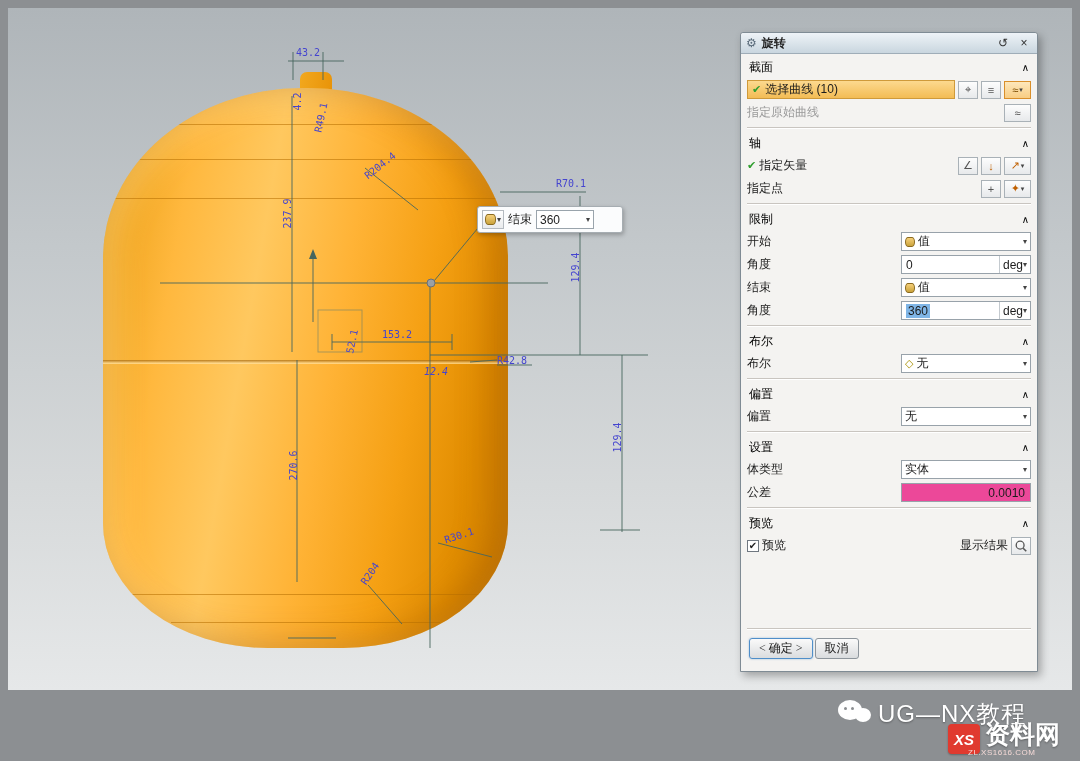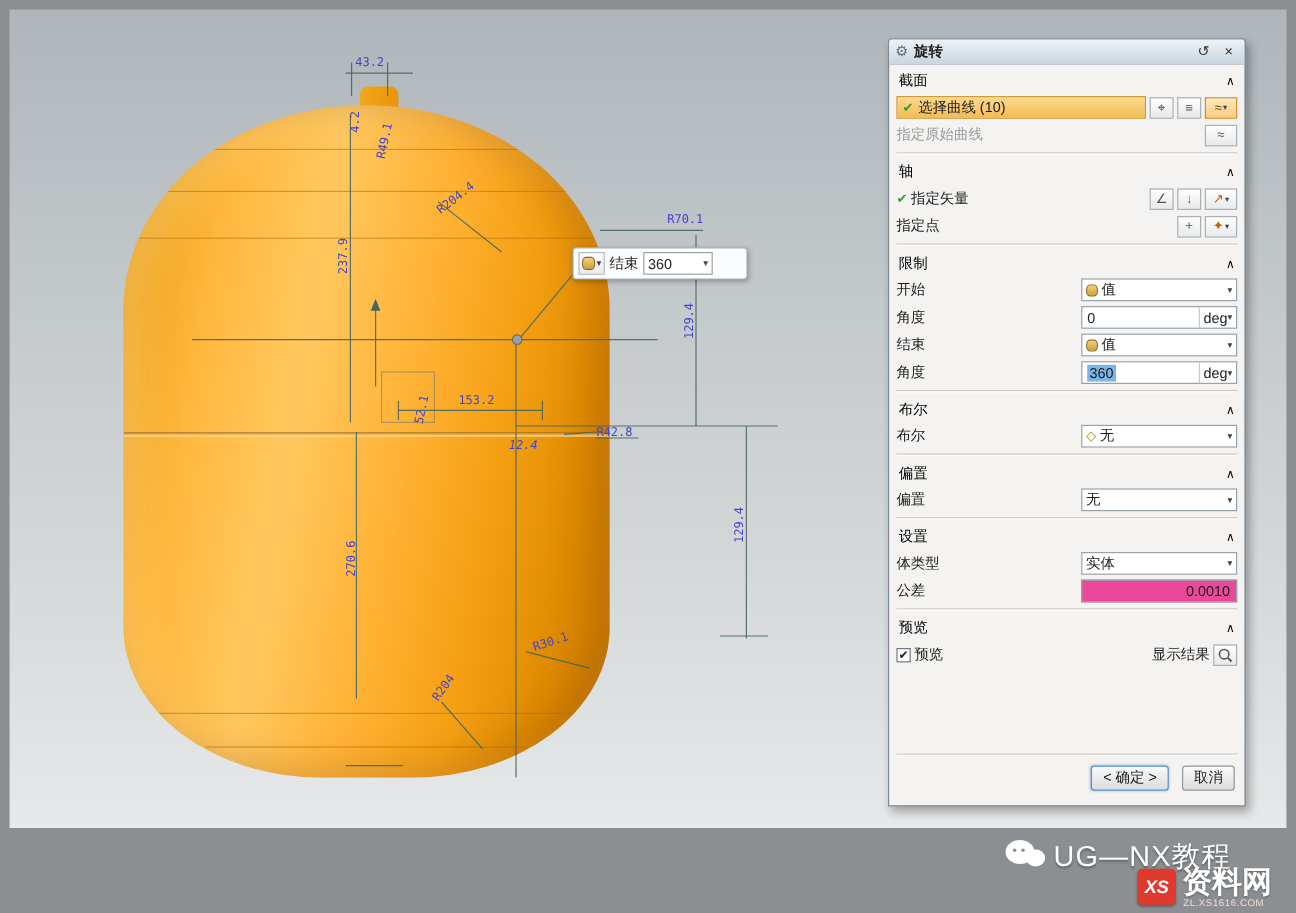--- a/index.html
+++ b/index.html
@@ -86,40 +86,40 @@
   .angle-ctl .val { flex:1; display:flex; align-items:center; padding:0 4px; }
   .angle-ctl .unit { display:flex; align-items:center; border-left:1px solid #c4cacf; padding:0 3px; }
   .sel { background:#7fb5e6; padding:0 2px; }
   .field { display:flex; align-items:center; justify-content:flex-end; background:#ec4899;
     border:1px solid #98a2aa; height:19px; width:130px; padding:0 5px; flex:0 0 auto; }
 
   .cb { width:12px; height:12px; border:1px solid #6f7780; background:#fff; flex:0 0 auto;
     display:inline-flex; align-items:center; justify-content:center; font-size:10px; color:#222; }
 
   .footer { margin-top:auto; }
-  .btn-row { display:flex; justify-content:flex-end; gap:11px; padding:5px 2px 8px 2px; }
+  .btn-row { display:flex; gap:2px; padding:5px 2px 8px 2px;font-family:Liberation Serif, serif; }
   .btn { height:21px; padding:0 9px; display:inline-flex; align-items:center;
     background:linear-gradient(#fafafa,#dadcde); border:1px solid #8d959c; border-radius:3px; }
   .btn.primary { border:1px solid #4f8ec9; box-shadow:0 0 2px rgba(80,140,200,.6); }
 
   
   .watermark { position:absolute; left:820px; top:690px; width:260px; height:71px; z-index:7; color:#fff; }
   .wechat { position:absolute; left:18px; top:10px; width:36px; height:28px; }
   .bubble { position:absolute; background:#fff; border-radius:50% 50% 50% 50%; }
   .bubble.big { left:0; top:0; width:24px; height:20px; }
   .bubble.small { left:17px; top:8px; width:16px; height:14px; }
   .bubble .eye { position:absolute; width:3px; height:3px; background:#8c8f92; border-radius:50%; top:7px; }
   .brand { position:absolute; left:58px; top:8px; font-size:24px; font-weight:normal; color:#fff;
     text-shadow:0 1px 2px rgba(0,0,0,.35); letter-spacing:1px; }
   .logo-box { position:absolute; left:128px; top:34px; width:32px; height:30px; background:#e03a2f;
     border-radius:4px; display:flex; align-items:center; justify-content:center;
     color:#fff; font-weight:bold; font-style:italic; font-size:15px; box-shadow:0 1px 2px rgba(0,0,0,.3); }
   .site-name { position:absolute; left:165px; top:28px; font-size:25px; font-weight:bold; color:#fff;
     text-shadow:0 1px 2px rgba(0,0,0,.35); }
-  .site-url { position:absolute; left:166px; top:58px; font-size:8px; color:#f4d9d6; letter-spacing:.5px; }
+  .site-url { position:absolute; left:148px; top:58px; font-size:8px; color:#f4d9d6; letter-spacing:.5px; }
 </style>
 </head>
 <body>
 
 <div class="root">
 
   <div class="viewport">
     <div class="nub"></div>
     <div class="capsule">
       <div class="edge e1"></div>

